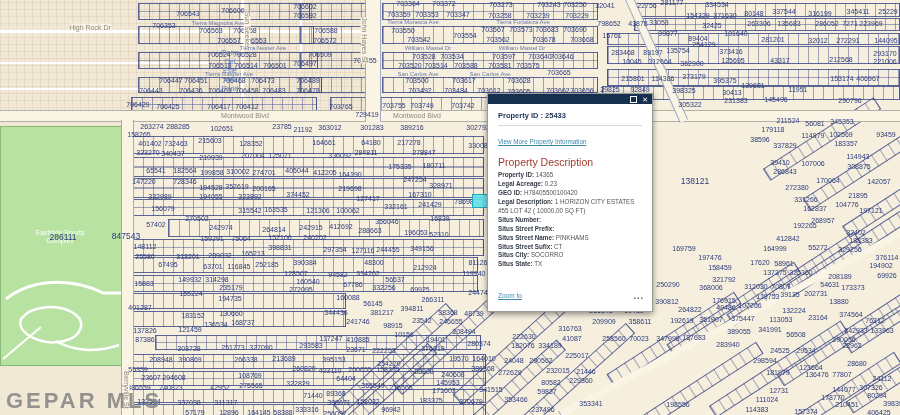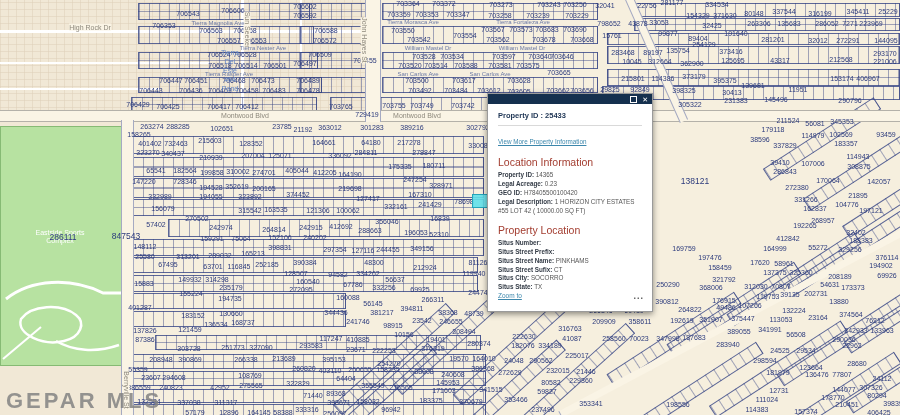--- a/index.html
+++ b/index.html
@@ -626,26 +626,25 @@
   <div class="popup">
     <div class="popup-header">
       <span class="win-btn max"></span>
       <span class="win-btn">✕</span>
     </div>
     <div class="popup-body">
       <div class="popup-title">Property ID : 25433</div>
       <hr class="popup-hr">
       <div><span class="popup-link">View More Property Information</span></div>
       <div id="popup-sections">
-          <div class="sec-head">Location Information</div>
+          <div class="sec-head">Property Description</div>
           <div class="field"><b>Property ID:</b> 14365</div>
           <div class="field"><b>Legal Acreage:</b> 0.23</div>
           <div class="field"><b>GEO ID:</b> H78405500100420</div>
           <div class="field"><b>Legal Description:</b> 1 HORIZON CITY ESTATES #55 LOT 42 ( 10000.00 SQ FT)</div>
-          <div class="sec-head">Property Location</div>
           <div class="field"><b>Situs Number:</b></div>
           <div class="field"><b>Situs Street Prefix:</b></div>
           <div class="field"><b>Situs Street Name:</b> PINKHAMS</div>
           <div class="field"><b>Situs Street Sufix:</b> CT</div>
           <div class="field"><b>Situs City:</b> SOCORRO</div>
           <div class="field"><b>Situs State:</b> TX</div>
         </div>
       <div class="popup-foot">
         <span class="zoomto">Zoom to</span>
         <span class="dots">...</span>

